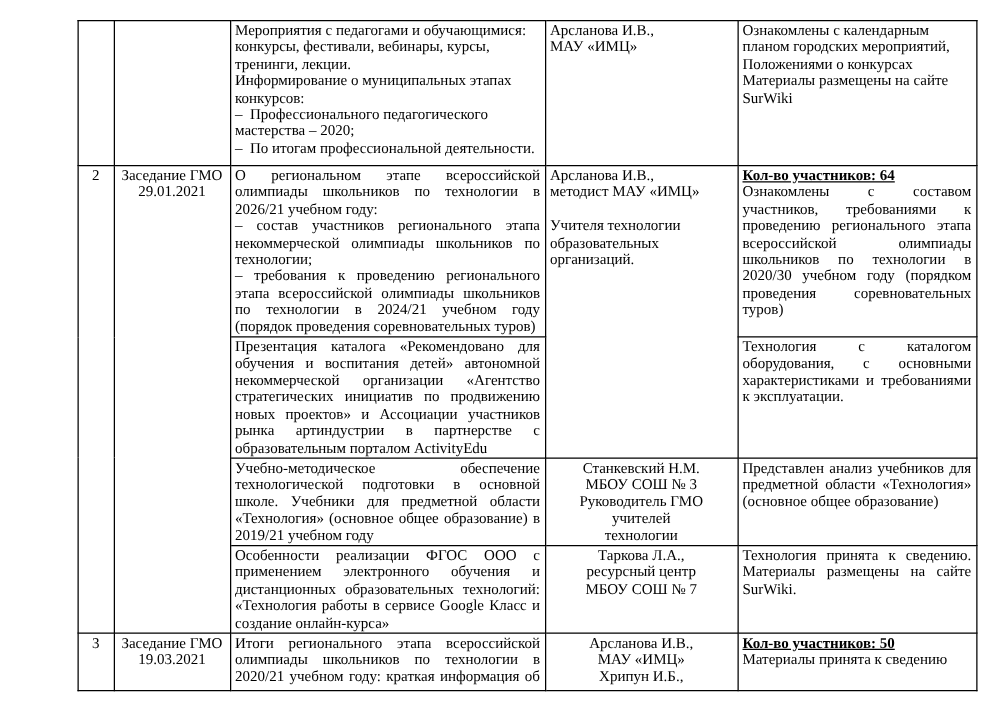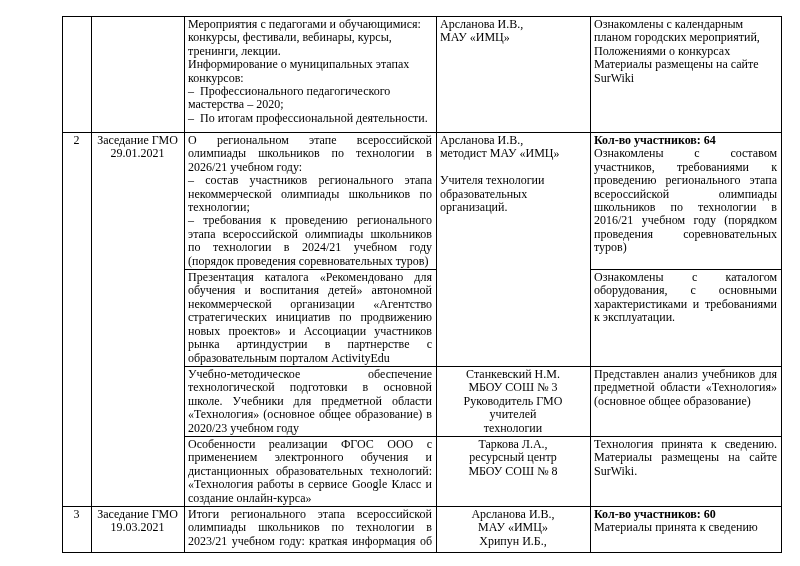--- a/index.html
+++ b/index.html
@@ -30,21 +30,21 @@
     padding: 1px 4px 1px 3px;
     font-size: 12px;
     line-height: 13.4px;
     overflow: hidden;
   }
   .lines { white-space: pre-line; }
   .center { text-align: center; }
   .left { text-align: left; }
   .just { text-align: justify; }
   .just-all { text-align: justify; text-align-last: justify; }
-  .bold { font-weight: bold; }
+  .bold { font-weight: bold; text-decoration: underline; }
   .para { margin: 0; }
 </style>
 </head>
 <body>
 
 <div class="page">
   <table class="report">
     <colgroup>
       <col style="width:29px">
       <col style="width:93px">
@@ -83,54 +83,54 @@
         <div class="para just">– состав участников регионального этапа некоммерческой олимпиады школьников по технологии;</div>
         <div class="para just">– требования к проведению регионального этапа всероссийской олимпиады школьников по технологии в 2024/21 учебном году (порядок проведения соревновательных туров)</div>
       </td>
       <td class="left lines" rowspan="2">Арсланова И.В.,
 методист МАУ «ИМЦ»
 
 Учителя технологии
 образовательных организаций.</td>
       <td>
         <div class="bold">Кол-во участников: 64</div>
-        <div class="just">Ознакомлены с составом участников, требованиями к проведению регионального этапа всероссийской олимпиады школьников по технологии в 2016/21 учебном году (порядком проведения соревновательных туров)</div>
+        <div class="just">Ознакомлены с составом участников, требованиями к проведению регионального этапа всероссийской олимпиады школьников по технологии в 2020/30 учебном году (порядком проведения соревновательных туров)</div>
       </td>
     </tr>
 
     <tr style="height:95px">
       <td class="just">Презентация каталога «Рекомендовано для обучения и воспитания детей» автономной некоммерческой организации «Агентство стратегических инициатив по продвижению новых проектов» и Ассоциации участников рынка артиндустрии в партнерстве с образовательным порталом ActivityEdu</td>
-      <td class="just">Ознакомлены с каталогом оборудования, с основными характеристиками и требованиями к эксплуатации.</td>
+      <td class="just">Технология с каталогом оборудования, с основными характеристиками и требованиями к эксплуатации.</td>
     </tr>
 
     <tr style="height:63px">
-      <td class="just">Учебно-методическое обеспечение технологической подготовки в основной школе. Учебники для предметной области «Технология» (основное общее образование) в 2020/23 учебном году</td>
+      <td class="just">Учебно-методическое обеспечение технологической подготовки в основной школе. Учебники для предметной области «Технология» (основное общее образование) в 2019/21 учебном году</td>
       <td class="center lines">Станкевский Н.М.
 МБОУ СОШ № 3
 Руководитель ГМО учителей
 технологии</td>
       <td class="just">Представлен анализ учебников для предметной области «Технология» (основное общее образование)</td>
     </tr>
 
     <tr style="height:69px">
       <td class="just">Особенности реализации ФГОС ООО с применением электронного обучения и дистанционных образовательных технологий: «Технология работы в сервисе Google Класс и создание онлайн-курса»</td>
       <td class="center lines">Таркова Л.А.,
 ресурсный центр
-МБОУ СОШ № 8</td>
+МБОУ СОШ № 7</td>
       <td class="just">Технология принята к сведению. Материалы размещены на сайте SurWiki.</td>
     </tr>
 
     <tr style="height:46px">
       <td class="center">3</td>
       <td class="center lines">Заседание ГМО
 19.03.2021</td>
-      <td class="just-all">Итоги регионального этапа всероссийской олимпиады школьников по технологии в 2023/21 учебном году: краткая информация об</td>
+      <td class="just-all">Итоги регионального этапа всероссийской олимпиады школьников по технологии в 2020/21 учебном году: краткая информация об</td>
       <td class="center lines">Арсланова И.В.,
 МАУ «ИМЦ»
 Хрипун И.Б.,</td>
       <td>
-        <div class="bold">Кол-во участников: 60</div>
+        <div class="bold">Кол-во участников: 50</div>
         <div class="left">Материалы принята к сведению</div>
       </td>
     </tr>
   </tbody>
     </table>
 </div>
 
 </body></html>

